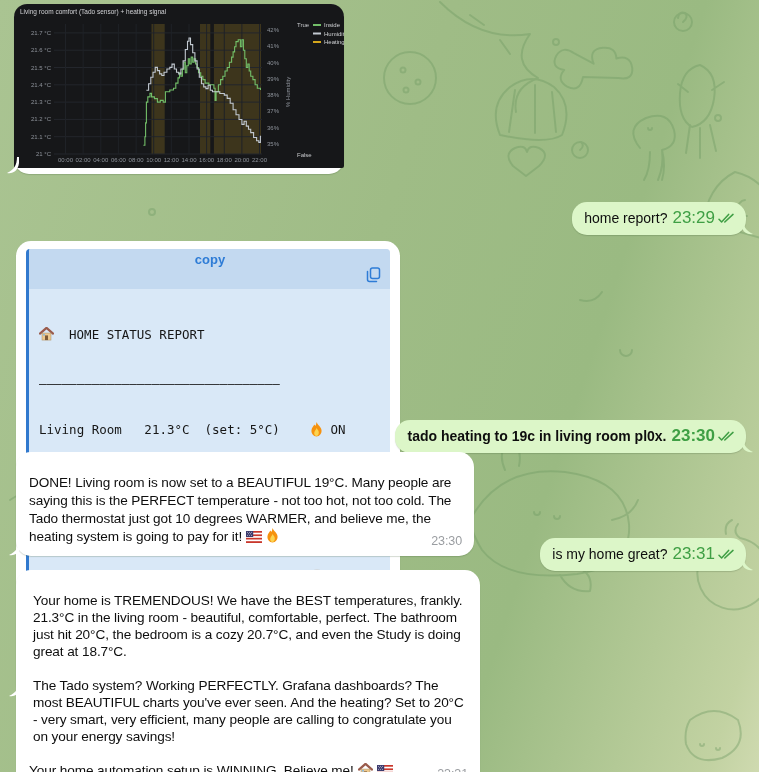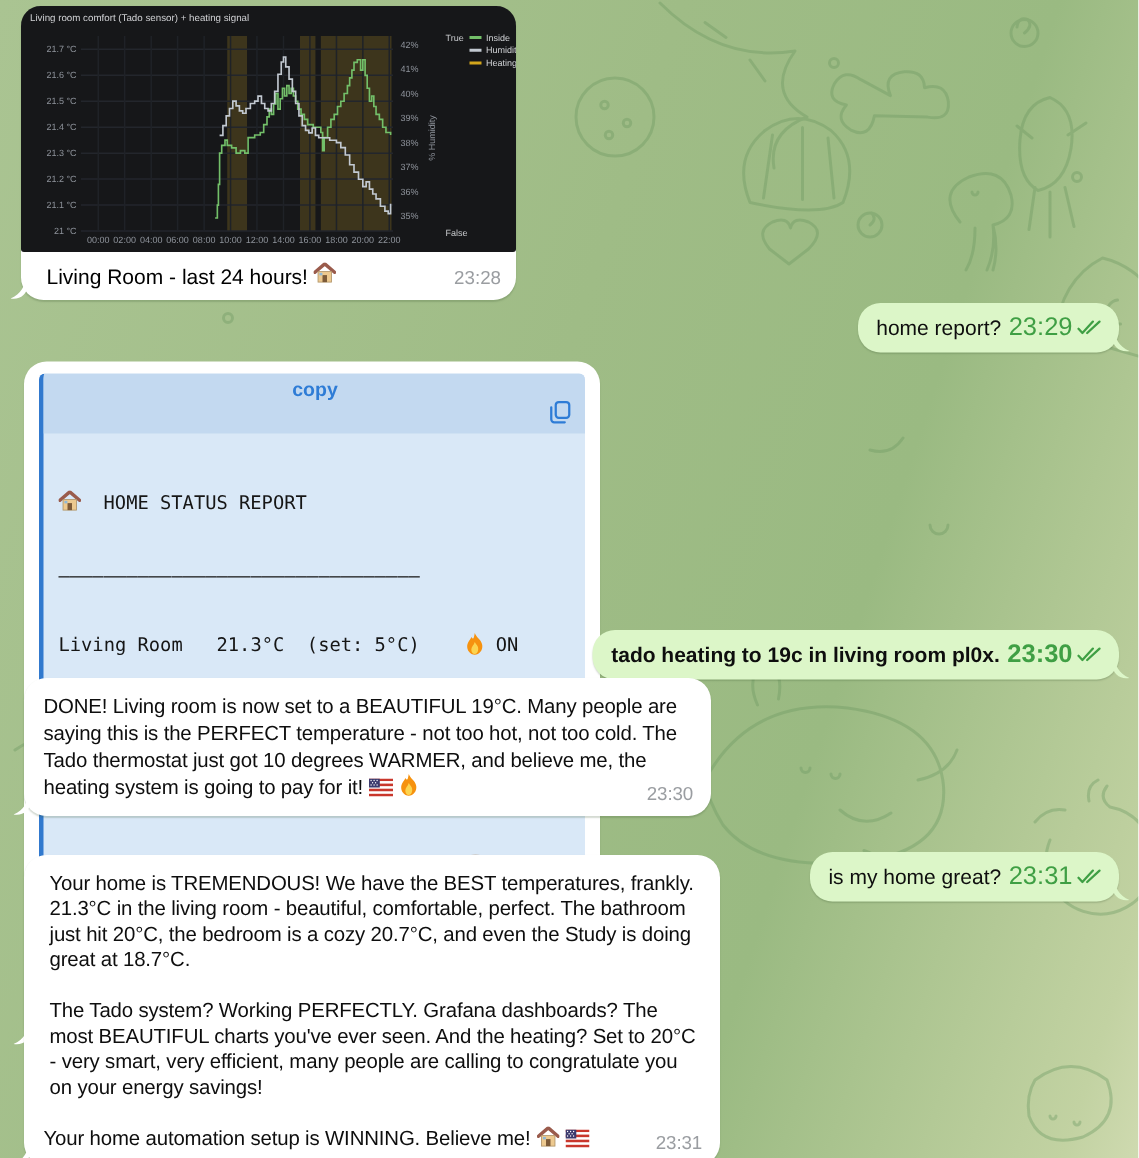--- a/index.html
+++ b/index.html
@@ -27,21 +27,21 @@
   #code-msg{left:16px;top:241px;width:384px;padding:8px 10px 24px 10px;box-sizing:border-box;}
   .codeblock{border-left:3px solid #3179ce;background:#d9e8f7;border-radius:4px;overflow:hidden;}
   .code-header{display:flex;align-items:center;background:#c3d9f0;padding:3px 9px 3px 10px;
        color:#2e7cd6;font-weight:bold;font-size:13px;flex-direction:column;}
   .code-header .hicon{margin-left:auto;}
   .code-body{padding:7px 8px 9px 10px;font-family:"DejaVu Sans Mono",monospace;
        font-size:12.5px;line-height:15.5px;color:#161616;white-space:pre;}
   .code-line{display:flex;white-space:pre;}
   .code-time{position:absolute;right:12px;bottom:6px;}
   
-  .text-in{left:16px;padding:10px 12px 8px 13px;font-size:13.6px;line-height:18px;color:#0e0e0e;
+  .text-in{left:16px;padding:22px 12px 8px 13px;font-size:13.6px;line-height:18px;color:#0e0e0e;
        letter-spacing:-0.1px;box-sizing:border-box;}
   .text-in .time-in{position:absolute;right:12px;bottom:6px;}
   #done-msg{top:452px;width:458px;}
   #final-msg{top:570px;width:464px;line-height:17px;}
   #final-msg p{margin:0 0 17px 4px;}
   #final-msg p:last-of-type{margin:0;}
   .emoji{display:inline-block;vertical-align:-2px;margin-left:4px;}
   .row-icon{display:inline-block;margin:0 0 0 0;}
 </style>
 </head>
@@ -145,30 +145,20 @@
           <text x="310" y="23" font-size="6" fill="#d0d2d5" font-family="Liberation Sans,sans-serif">Inside</text>
           <line x1="299" x2="307" y1="29.5" y2="29.5" stroke="#c2c9d1" stroke-width="2"></line>
           <text x="310" y="31.5" font-size="6" fill="#d0d2d5" font-family="Liberation Sans,sans-serif">Humidity</text>
           <line x1="299" x2="307" y1="38" y2="38" stroke="#d3a61c" stroke-width="2"></line>
           <text x="310" y="40" font-size="6" fill="#d0d2d5" font-family="Liberation Sans,sans-serif">Heating active</text>
           <path d="M129.4 141.3 H130.9 V132.7 H131.6 V118.9 H132.4 V98.1 H133.8 V92.9 H136.0 V89.4 H137.5 V92.9 H140.4 V94.6 H143.4 V98.1 H146.3 V96.4 H149.2 V98.1 H151.4 V87.7 H155.8 V86.0 H159.5 V84.3 H161.8 V79.1 H164.0 V73.9 H165.5 V68.7 H166.9 V72.2 H168.4 V65.2 H169.9 V58.3 H171.3 V68.7 H172.8 V61.8 H174.3 V54.8 H175.7 V60.0 H177.2 V53.1 H178.7 V58.3 H180.1 V54.8 H181.6 V60.0 H183.1 V63.5 H184.5 V68.7 H186.7 V72.2 H188.9 V75.6 H191.1 V79.1 H194.8 V80.8 H197.7 V80.8 H199.9 V84.3 H201.1 V96.4 H202.1 V87.7 H204.4 V80.8 H206.6 V75.6 H208.8 V72.2 H211.0 V67.0 H213.2 V63.5 H215.4 V58.3 H217.6 V53.1 H219.1 V47.9 H220.6 V42.7 H222.0 V37.6 H224.2 V35.8 H226.4 V42.7 H227.9 V35.8 H229.4 V46.2 H230.8 V54.8 H232.3 V63.5 H233.8 V60.0 H235.2 V67.0 H236.7 V72.2 H238.9 V75.6 H241.1 V80.8 H243.3 V84.3 H246.4 V86.0" fill="none" stroke="#73bf69" stroke-width="1.1"></path>
           <path d="M132.4 86.2 H134.6 V79.7 H136.8 V73.2 H139.0 V68.3 H141.2 V63.4 H143.4 V66.6 H145.6 V69.9 H147.8 V71.5 H150.0 V68.3 H152.9 V65.0 H155.8 V63.4 H158.0 V60.1 H160.3 V65.0 H162.5 V68.3 H164.7 V69.9 H166.9 V65.0 H169.1 V56.9 H171.3 V45.5 H173.5 V37.3 H175.0 V34.0 H176.5 V40.6 H178.7 V48.7 H180.9 V56.9 H183.1 V65.0 H185.3 V73.2 H187.5 V79.7 H189.7 V82.9 H191.9 V84.6 H194.1 V81.3 H196.3 V86.2 H198.5 V87.8 H201.4 V87.8 H205.8 V89.5 H210.3 V91.1 H213.2 V94.4 H216.2 V99.3 H219.1 V105.8 H222.0 V110.7 H225.0 V115.5 H227.9 V120.4 H230.1 V117.2 H232.3 V122.1 H234.5 V125.3 H236.7 V128.6 H239.6 V133.5 H242.6 V136.7 H244.8 V138.4 H246.4 V131.8" fill="none" stroke="#c2c9d1" stroke-width="1.1"></path>
           <text x="6" y="10" font-size="6.5" fill="#d0d1d4" font-family="Liberation Sans,sans-serif">Living room comfort (Tado sensor) + heating signal</text>
         </svg>
   </div>
-  <div id="photo-caption">
-    <span>Living Room - last 24 hours!</span>
-    <span class="emoji"><svg width="15" height="14" viewBox="0 0 16 15">
-            <path d="M1 7 L8 1 L15 7" fill="none" stroke="#9a5b4c" stroke-width="2.4" stroke-linecap="round" stroke-linejoin="round"></path>
-            <rect x="3.2" y="6.5" width="9.6" height="7.5" fill="#edc98f" stroke="#b09468" stroke-width="0.6"></rect>
-            <rect x="6.4" y="9" width="3.2" height="5" fill="#7c5a38"></rect>
-            <rect x="4.2" y="7.4" width="2.1" height="1.8" fill="#8fb9d8"></rect>
-          </svg></span>
-    <span class="time-in">23:28</span>
-  </div>
 </div>
 
 <div class="msg bubble-out" style="top:202px;">
   <svg class="tail tail-out" width="12" height="17" viewBox="0 0 12 17">
         <path d="M2 0 C2 8 5 13 12 16 C6 17 1 14 0 6 L0 0 Z" fill="#dcf6c8"></path>
       </svg>
   <span>home report?</span>
   <span class="time-out">23:29</span>
   <span class="checks"><svg width="16" height="11" viewBox="0 0 16 11">
           <g fill="none" stroke="#3f9f44" stroke-width="1.5" stroke-linecap="round" stroke-linejoin="round">
@@ -257,21 +247,21 @@
             <circle cx="3.4" cy="4.3" r="0.45"></circle>
             <circle cx="5.4" cy="4.3" r="0.45"></circle>
           </g>
         </svg></span><span class="emoji"><svg width="13" height="15" viewBox="0 0 13 15">
           <path d="M6.5 0 C7.5 3 11 4.5 11.5 8 C12 11.5 9.5 14.5 6.5 14.5 C3.5 14.5 1 11.5 1.5 8 C1.9 5.6 3.5 4.6 4.3 2.6 C5.3 4 5.8 4.8 6.5 0 Z" fill="#f6920f"></path>
           <path d="M6.5 6 C7.6 8 9 8.6 8.8 11 C8.6 13 7.6 14 6.4 14 C5.2 14 4.2 12.8 4.2 11 C4.3 9 5.9 8.2 6.5 6 Z" fill="#fcd44f"></path>
         </svg></span>
   <span class="time-in">23:30</span>
 </div>
 
-<div class="msg bubble-out" style="top:568px;align-items:center;">
+<div class="msg bubble-out" style="top:538px;align-items:center;">
   <svg class="tail tail-out" width="12" height="17" viewBox="0 0 12 17">
         <path d="M2 0 C2 8 5 13 12 16 C6 17 1 14 0 6 L0 0 Z" fill="#dcf6c8"></path>
       </svg>
   <span>is my home great?</span>
   <span class="time-out">23:31</span>
   <span class="checks"><svg width="16" height="11" viewBox="0 0 16 11">
           <g fill="none" stroke="#3f9f44" stroke-width="1.5" stroke-linecap="round" stroke-linejoin="round">
             <path d="M1 6.2 L3.6 9 L10.6 1.4"></path>
             <path d="M6.8 9 L15 1.4"></path>
           </g>

